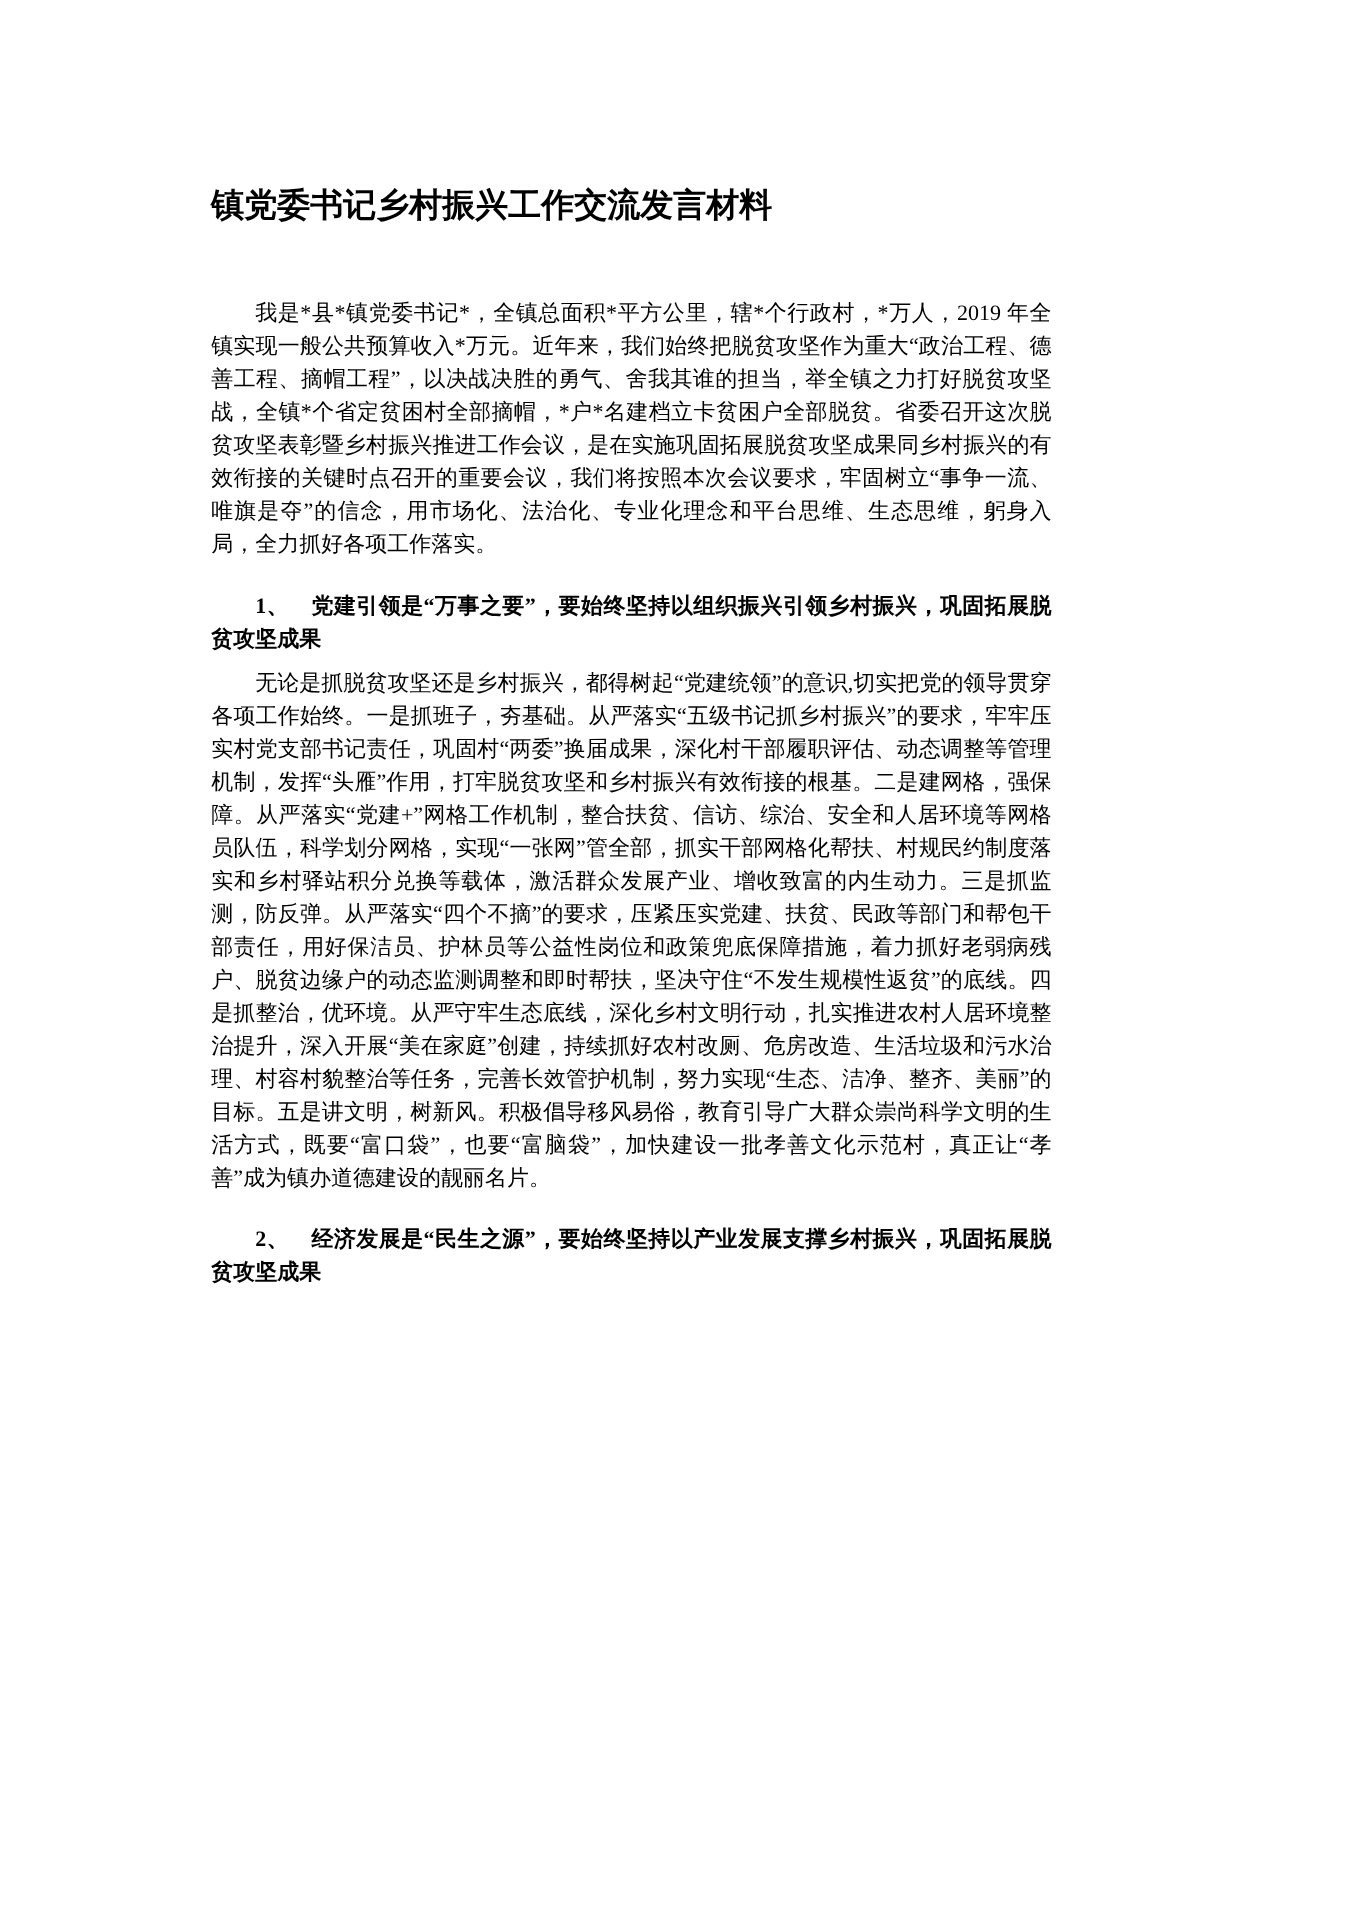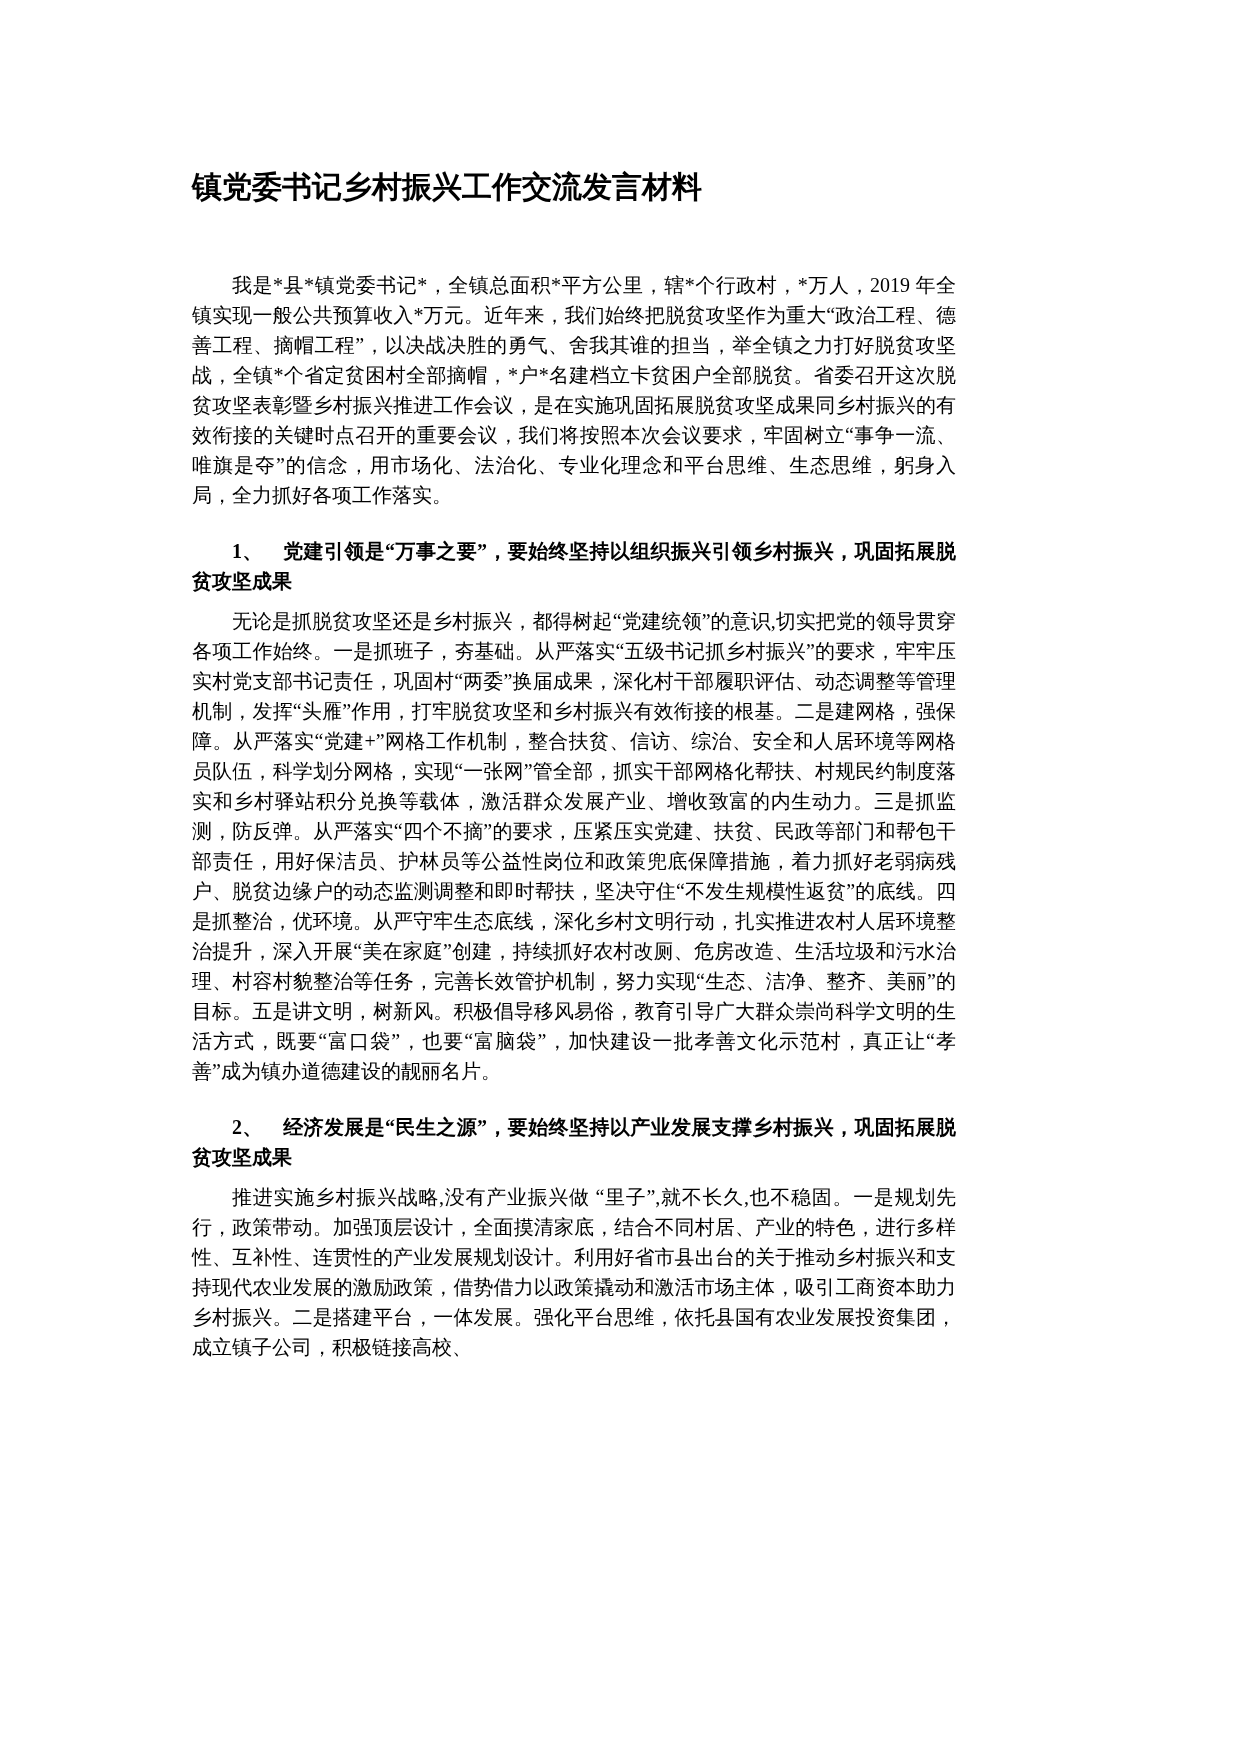--- a/index.html
+++ b/index.html
@@ -54,14 +54,13 @@
   <h1 class="doc-title">镇党委书记乡村振兴工作交流发言材料</h1>
 
   <p class="para">我是*县*镇党委书记*，全镇总面积*平方公里，辖*个行政村，*万人，2019 年全镇实现一般公共预算收入*万元。近年来，我们始终把脱贫攻坚作为重大“政治工程、德善工程、摘帽工程”，以决战决胜的勇气、舍我其谁的担当，举全镇之力打好脱贫攻坚战，全镇*个省定贫困村全部摘帽，*户*名建档立卡贫困户全部脱贫。省委召开这次脱贫攻坚表彰暨乡村振兴推进工作会议，是在实施巩固拓展脱贫攻坚成果同乡村振兴的有效衔接的关键时点召开的重要会议，我们将按照本次会议要求，牢固树立“事争一流、唯旗是夺”的信念，用市场化、法治化、专业化理念和平台思维、生态思维，躬身入局，全力抓好各项工作落实。</p>
 
   <h2 class="section-heading">1、　党建引领是“万事之要”，要始终坚持以组织振兴引领乡村振兴，巩固拓展脱贫攻坚成果</h2>
 
   <p class="para">无论是抓脱贫攻坚还是乡村振兴，都得树起“党建统领”的意识,切实把党的领导贯穿各项工作始终。一是抓班子，夯基础。从严落实“五级书记抓乡村振兴”的要求，牢牢压实村党支部书记责任，巩固村“两委”换届成果，深化村干部履职评估、动态调整等管理机制，发挥“头雁”作用，打牢脱贫攻坚和乡村振兴有效衔接的根基。二是建网格，强保障。从严落实“党建+”网格工作机制，整合扶贫、信访、综治、安全和人居环境等网格员队伍，科学划分网格，实现“一张网”管全部，抓实干部网格化帮扶、村规民约制度落实和乡村驿站积分兑换等载体，激活群众发展产业、增收致富的内生动力。三是抓监测，防反弹。从严落实“四个不摘”的要求，压紧压实党建、扶贫、民政等部门和帮包干部责任，用好保洁员、护林员等公益性岗位和政策兜底保障措施，着力抓好老弱病残户、脱贫边缘户的动态监测调整和即时帮扶，坚决守住“不发生规模性返贫”的底线。四是抓整治，优环境。从严守牢生态底线，深化乡村文明行动，扎实推进农村人居环境整治提升，深入开展“美在家庭”创建，持续抓好农村改厕、危房改造、生活垃圾和污水治理、村容村貌整治等任务，完善长效管护机制，努力实现“生态、洁净、整齐、美丽”的目标。五是讲文明，树新风。积极倡导移风易俗，教育引导广大群众崇尚科学文明的生活方式，既要“富口袋”，也要“富脑袋”，加快建设一批孝善文化示范村，真正让“孝善”成为镇办道德建设的靓丽名片。</p>
 
   <h2 class="section-heading">2、　经济发展是“民生之源”，要始终坚持以产业发展支撑乡村振兴，巩固拓展脱贫攻坚成果</h2>
 
-  <p class="para">推进实施乡村振兴战略,没有产业振兴做 “里子”,就不长久,也不稳固。一是规划先行，政策带动。加强顶层设计，全面摸清家底，结合不同村居、产业的特色，进行多样性、互补性、连贯性的产业发展规划设计。利用好省市县出台的关于推动乡村振兴和支持现代农业发展的激励政策，借势借力以政策撬动和激活市场主体，吸引工商资本助力乡村振兴。二是搭建平台，一体发展。强化平台思维，依托县国有农业发展投资集团，成立镇子公司，积极链接高校、</p>
 </div>
 
 </body></html>

